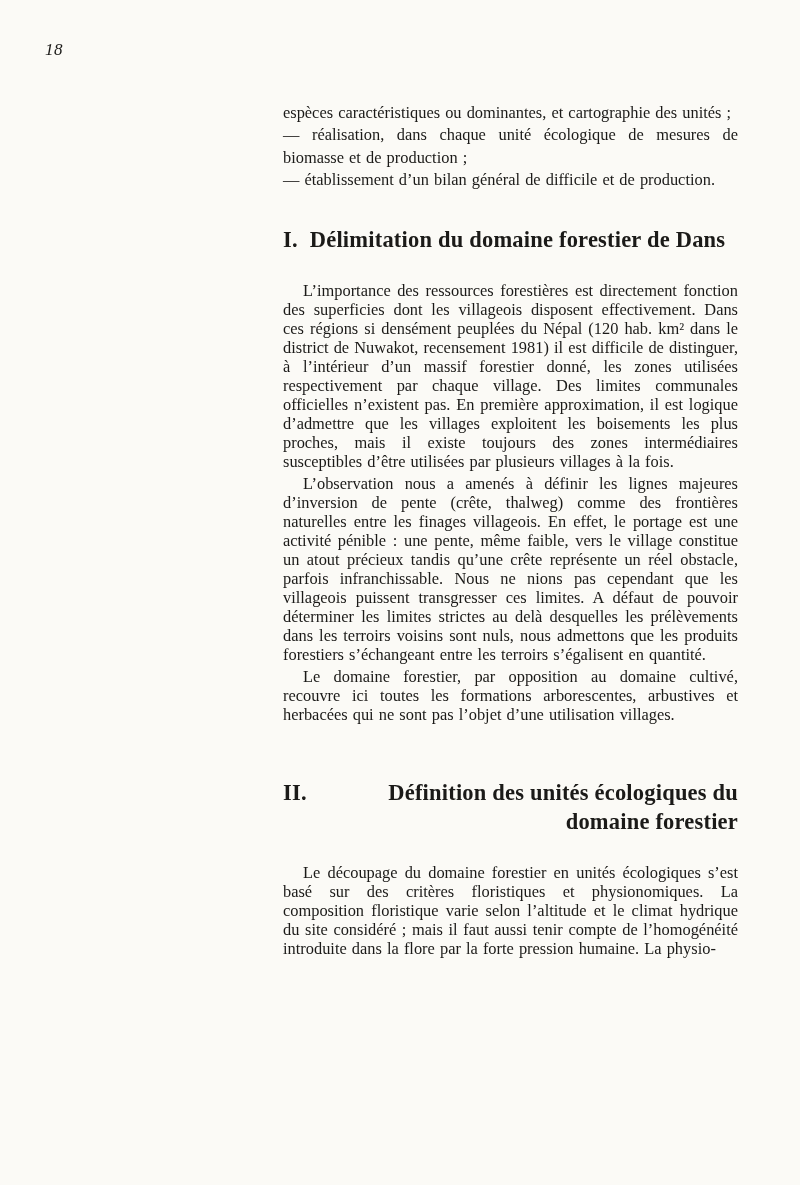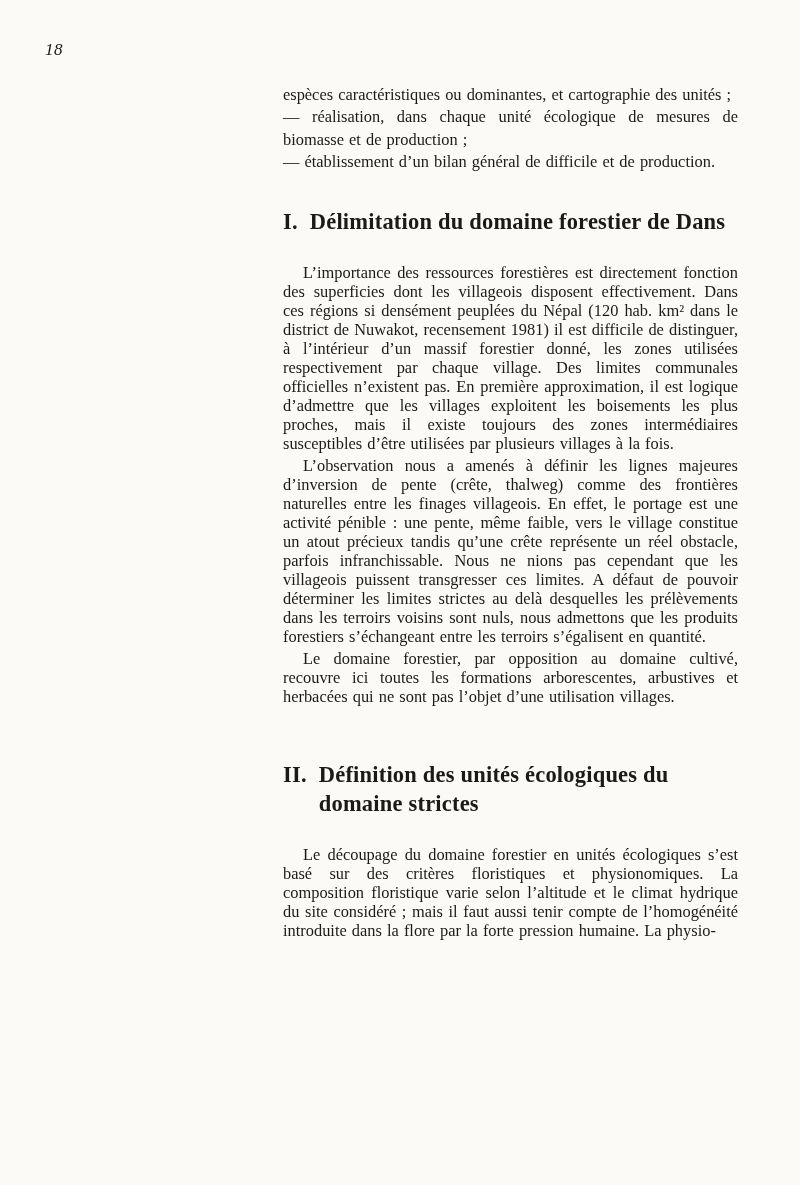--- a/index.html
+++ b/index.html
@@ -19,21 +19,21 @@
     position: absolute;
     left: 45px;
     top: 40px;
     font-style: italic;
     font-size: 17px;
     letter-spacing: 0.5px;
   }
   .content {
     position: absolute;
     left: 283px;
-    top: 84px;
+    top: 102px;
     width: 455px;
   }
   .intro p {
     margin: 0;
     text-align: justify;
     font-size: 16.4px;
     line-height: 22.4px;
     word-spacing: 1px;
   }
   .heading {
@@ -45,21 +45,21 @@
     letter-spacing: 0.2px;
   }
   .heading .hnum {
     flex: 0 0 auto;
     margin-right: 12px;
   }
   .heading .htext {
     flex: 1 1 auto;
   }
   .h-sec1 { margin-top: 33px; margin-bottom: 27px; }
-  .h-sec2 { margin-top: 54px; margin-bottom: 27px; }
+  .h-sec2 { margin-top: 54px; margin-bottom: 27px; text-align: right; }
   .para {
     margin: 3px 0 0 0;
     text-align: justify;
     font-size: 16.4px;
     line-height: 19px;
     text-indent: 20px;
     word-spacing: 1px;
   }
   .para:first-of-type { margin-top: 0; }
 </style>
@@ -84,21 +84,21 @@
     </h2>
 
     <div>
       <p class="para">L’importance des ressources forestières est directement fonction des superficies dont les villageois disposent effectivement. Dans ces régions si densément peuplées du Népal (120 hab. km² dans le district de Nuwakot, recensement 1981) il est difficile de distinguer, à l’intérieur d’un massif forestier donné, les zones utilisées respectivement par chaque village. Des limites communales officielles n’existent pas. En première approximation, il est logique d’admettre que les villages exploitent les boisements les plus proches, mais il existe toujours des zones intermédiaires susceptibles d’être utilisées par plusieurs villages à la fois.</p>
       <p class="para">L’observation nous a amenés à définir les lignes majeures d’inversion de pente (crête, thalweg) comme des frontières naturelles entre les finages villageois. En effet, le portage est une activité pénible : une pente, même faible, vers le village constitue un atout précieux tandis qu’une crête représente un réel obstacle, parfois infranchissable. Nous ne nions pas cependant que les villageois puissent transgresser ces limites. A défaut de pouvoir déterminer les limites strictes au delà desquelles les prélèvements dans les terroirs voisins sont nuls, nous admettons que les produits forestiers s’échangeant entre les terroirs s’égalisent en quantité.</p>
       <p class="para">Le domaine forestier, par opposition au domaine cultivé, recouvre ici toutes les formations arborescentes, arbustives et herbacées qui ne sont pas l’objet d’une utilisation villages.</p>
     </div>
 
     <h2 class="heading h-sec2">
       <span class="hnum">II.</span>
-      <span class="htext">Définition des unités écologiques du domaine strictes</span>
+      <span class="htext">Définition des unités écologiques du domaine forestier</span>
     </h2>
 
     <div>
       <p class="para">Le découpage du domaine forestier en unités écologiques s’est basé sur des critères floristiques et physionomiques. La composition floristique varie selon l’altitude et le climat hydrique du site considéré ; mais il faut aussi tenir compte de l’homogénéité introduite dans la flore par la forte pression humaine. La physio-</p>
     </div>
 
   </div>
 </div>
 
 </body></html>

